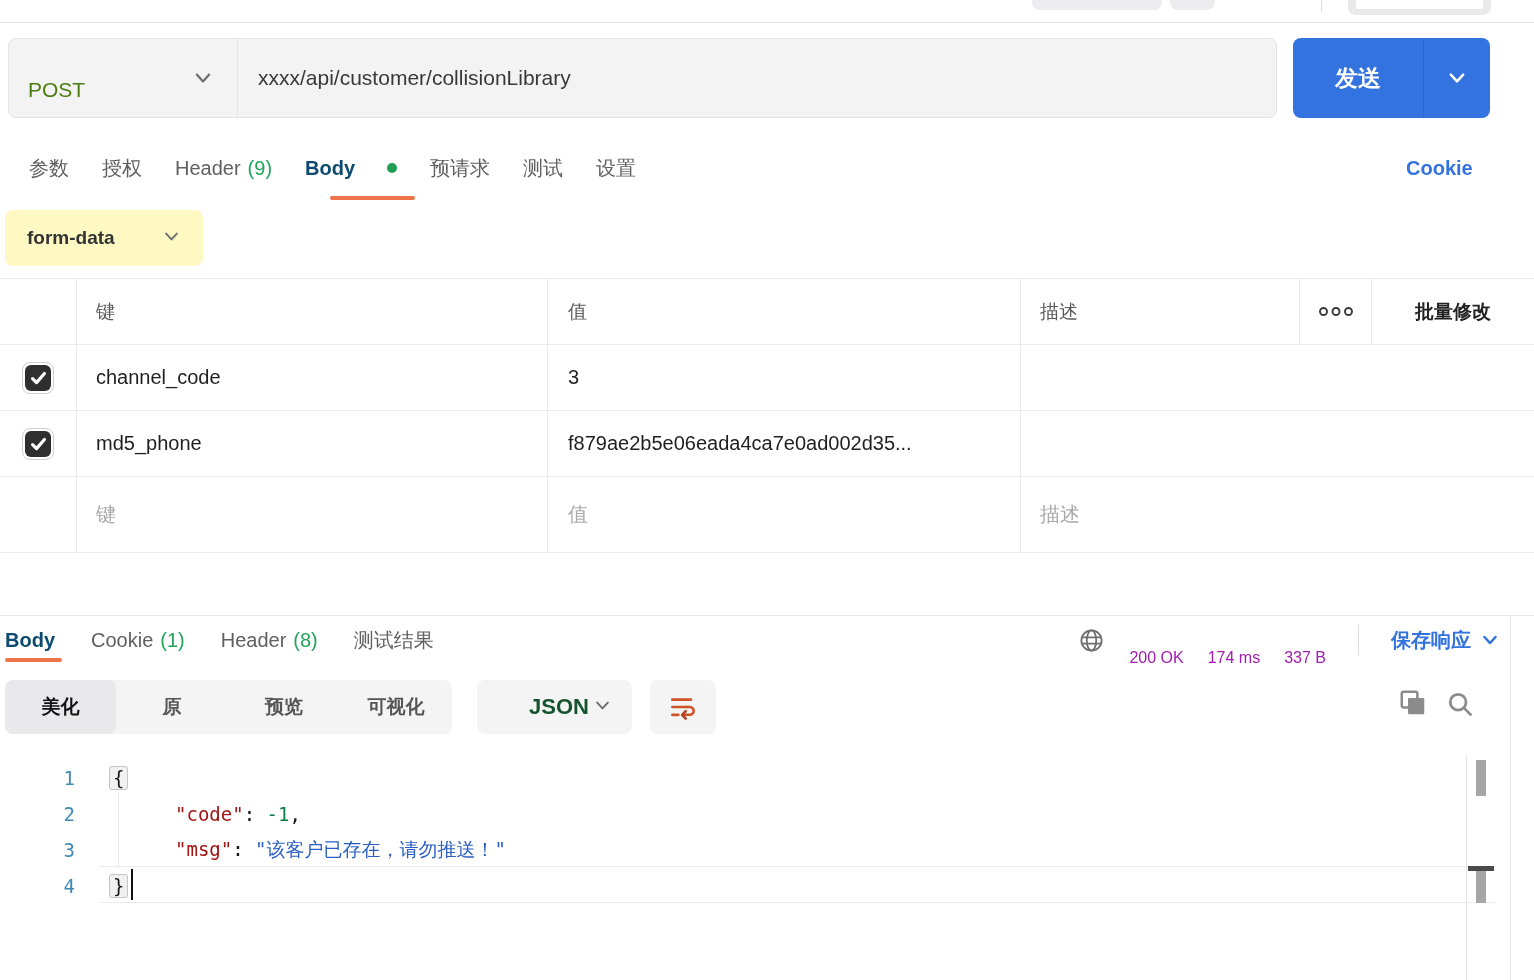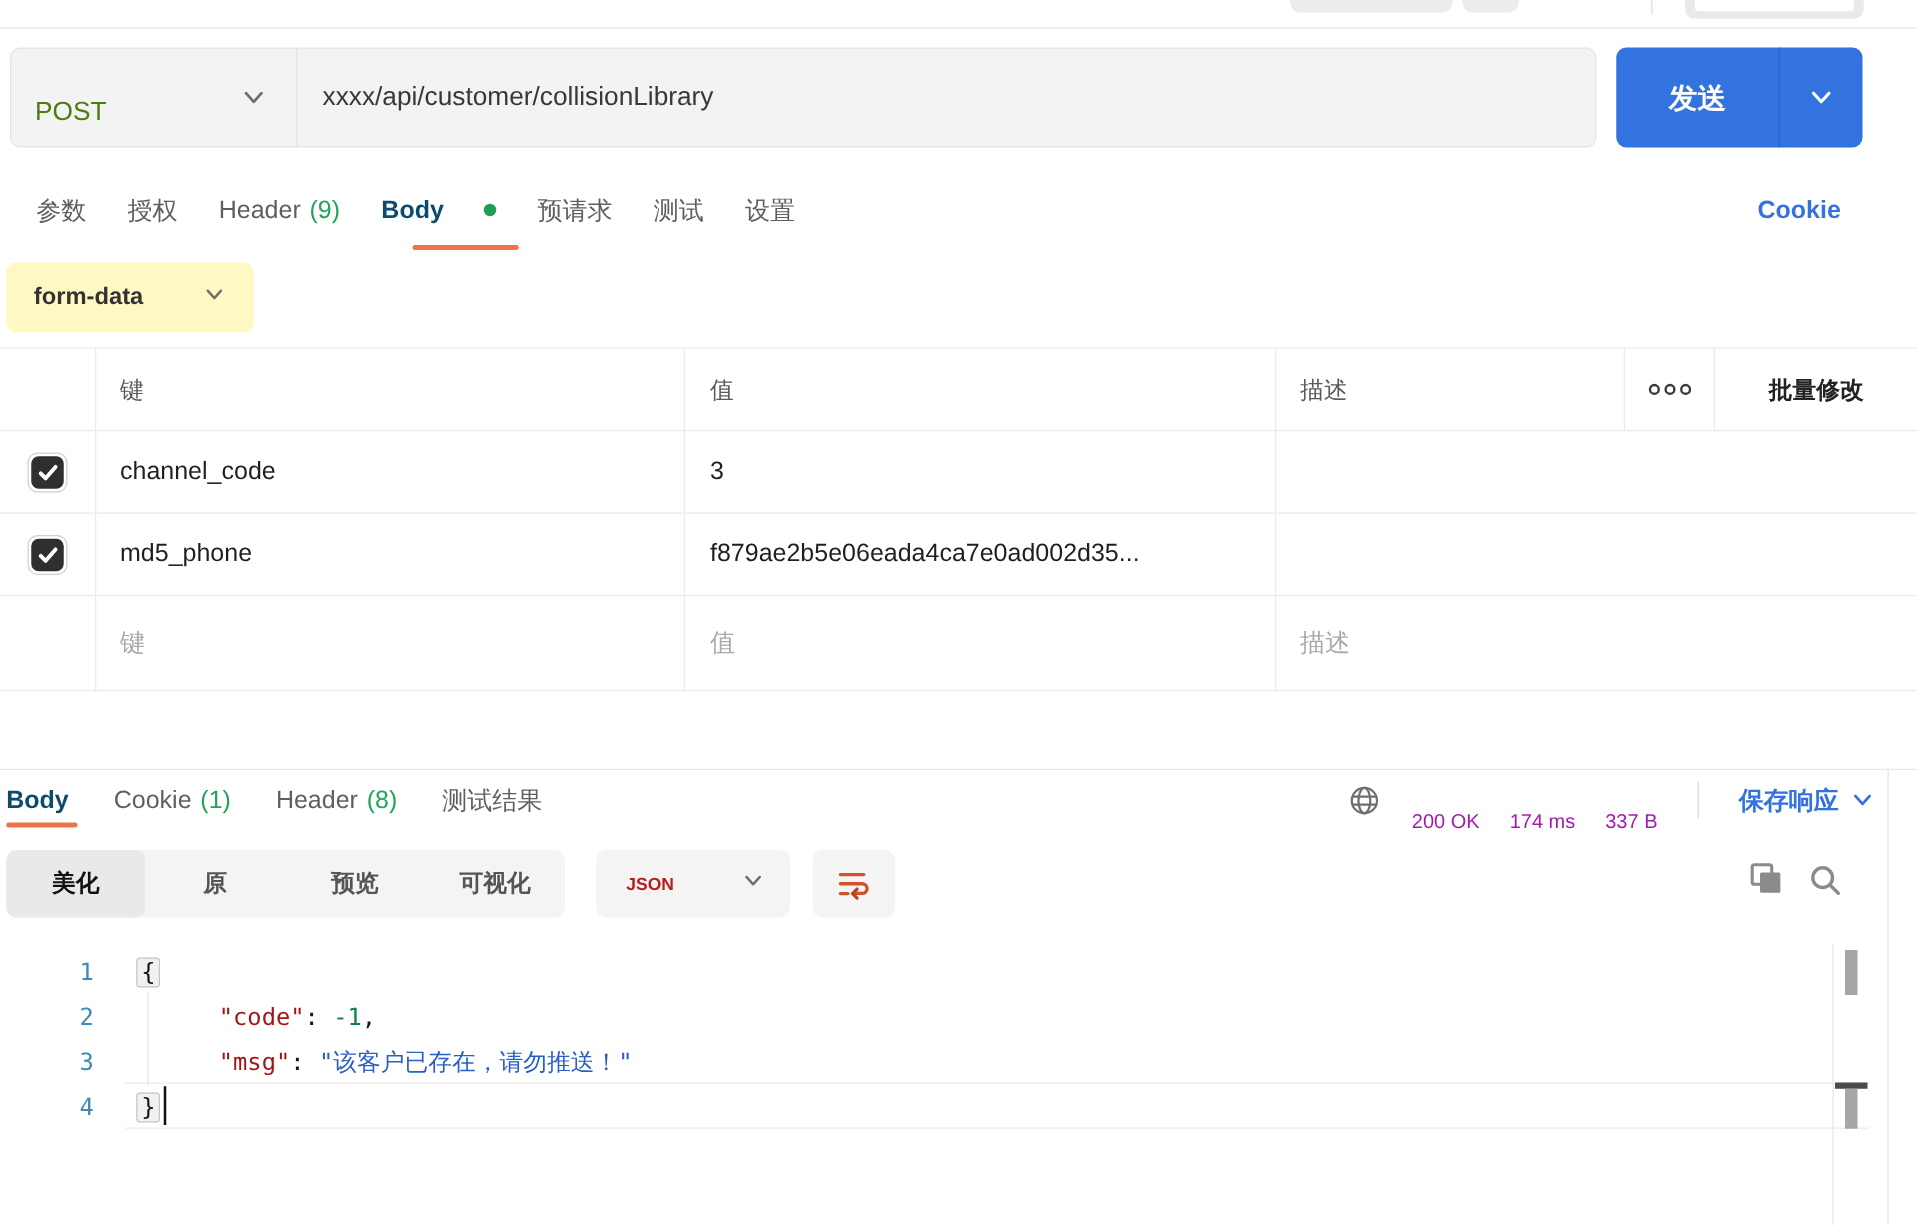--- a/index.html
+++ b/index.html
@@ -64,21 +64,21 @@
   .green{color:#a21caf;font-size:16px;margin-top:35px;}
   .savelink{color:#3273e0;font-size:20px;font-weight:600;display:flex;align-items:center;gap:9px;}
   .metadiv{width:1px;height:30px;background:#dcdcdc;margin:0 8px;}
 
   
   .segwrap{left:5px;top:680px;width:447px;height:54px;background:#f4f4f5;border-radius:8px;display:flex;}
   .seg{display:flex;align-items:center;justify-content:center;font-size:19px;color:#555;flex:1;font-weight:bold;}
   .seg.sel{background:#e9e9eb;border-radius:8px;color:#111;flex:none;width:111px;}
   .jsonbtn{left:477px;top:680px;width:155px;height:54px;background:#f4f4f5;border-radius:8px;
            display:flex;align-items:center;justify-content:space-between;padding:0 20px 0 24px;box-sizing:border-box;}
-  .jsonbtn .lbl{font-size:14px;font-weight:600;color:#b91c1c;}
+  .jsonbtn .lbl{font-size:22px;font-weight:600;color:#14532d;margin-left:28px;}
   .wrapbtn{left:650px;top:680px;width:66px;height:54px;background:#f4f4f5;border-radius:8px;
            display:flex;align-items:center;justify-content:center;}
   .iconbtn{display:flex;align-items:center;justify-content:center;}
 
   
   .cl{display:flex;height:36px;align-items:center;font-family:"DejaVu Sans Mono","Liberation Mono",monospace;font-size:19px;}
   .ln{width:75px;text-align:right;color:#3f8ab5;flex:none;}
   .codeline{margin-left:38px;white-space:pre;}
   .ind{display:inline-block;width:62px;}
   .tk-key{color:#a31515;}

